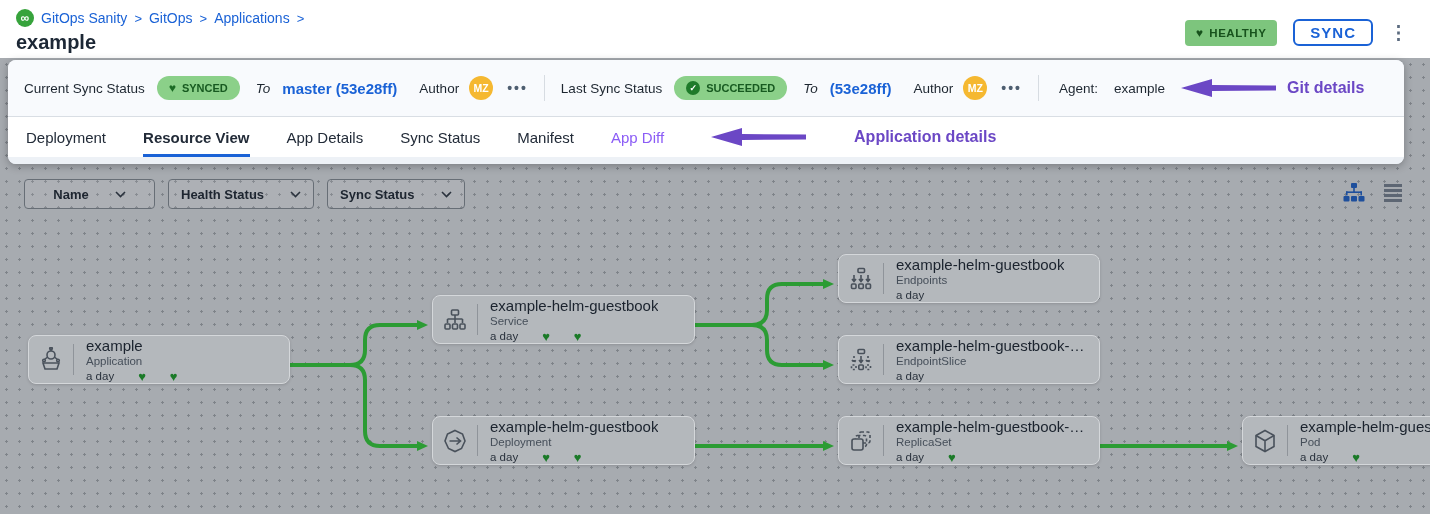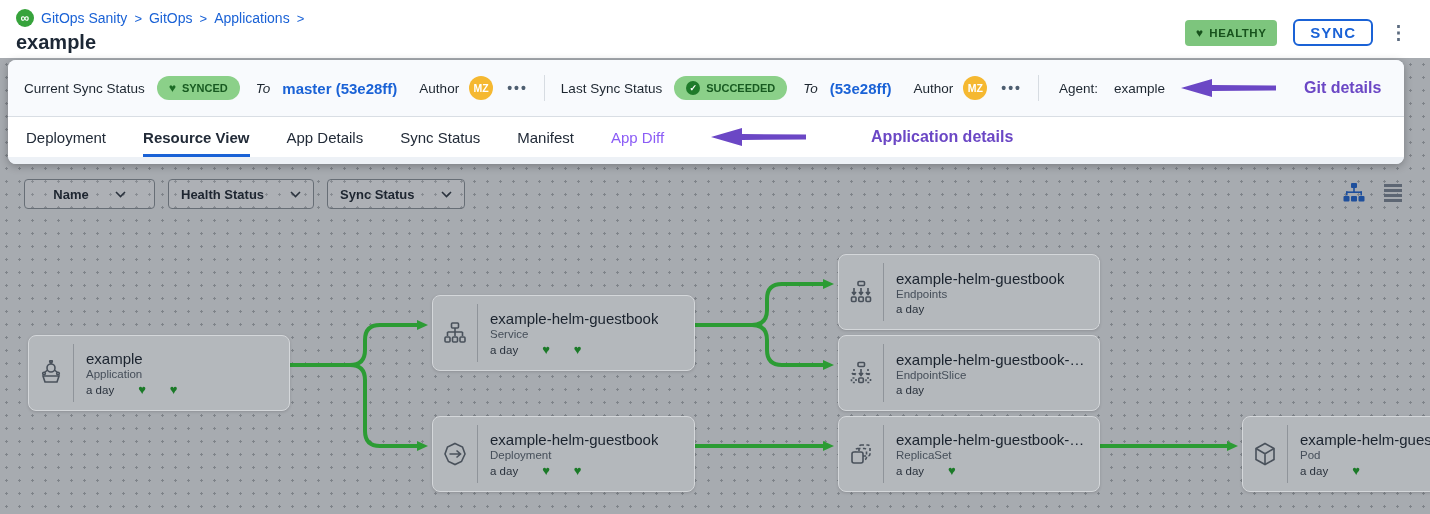--- a/index.html
+++ b/index.html
@@ -43,41 +43,41 @@
     font-size:9px; display:flex; align-items:center; justify-content:center; }
   .to-label { margin-left:16px;font-style:italic; }
   .commit { color:#1a62d6; font-size:15px; font-weight:700; margin-left:12px; cursor:pointer; }
   .author-label { margin-left:22px; }
   .avatar { width:24px; height:24px; border-radius:50%; background:#f5b831; color:#fff;
     font-size:10.5px; font-weight:700; display:flex; align-items:center; justify-content:center; margin-left:10px; }
   .dots { margin-left:14px; color:#4e5e70; font-size:14px; font-weight:700; letter-spacing:2px; cursor:pointer; }
   .vdiv { width:1px; height:26px; background:#d7dce2; margin:0 16px; }
   .agent-wrap { display:flex; gap:16px; margin-left:4px; }
   .annot-arrow { margin-left:16px; flex:none; }
-  .annot-label { color:#6b47c5; font-size:16px; font-weight:700; margin-left:28px; white-space:nowrap; }
+  .annot-label { color:#6b47c5; font-size:16px; font-weight:700; margin-left:11px; white-space:nowrap; }
 
   .tabs-row { display:flex; align-items:stretch; height:40px; padding:0 18px;
     background:#ffffff; gap:37px; }
   .tab { font-size:15px; color:#222b38; display:flex; align-items:center; cursor:pointer;
     border-bottom:3px solid transparent; padding-top:3px; }
   .tab.active { font-weight:700; border-bottom-color:#1a62d6; }
   .tab.disabled { color:#8b5cf6; }
   .panel-footer { height:7px; background:#edf1f6; }
 
   
   .filter-row { position:absolute; top:121px; left:24px; display:flex; gap:13px; }
   .filter-btn { height:30px; min-width:128px; border:1px solid #676e76; border-radius:4px;
     background:rgba(255,255,255,.07); display:flex; align-items:center; justify-content:center;
     padding:0 12px; font-size:13px; font-weight:600; color:#1d2530; cursor:pointer; gap:26px; }
   .filter-btn svg { flex:none; }
   .view-toggles { position:absolute; top:124px; right:26px; display:flex; gap:16px; align-items:center; }
   .view-toggles .vicon { cursor:pointer; }
 
   
-  .node { position:absolute; width:262px; height:76px; background:#b4b8bc;
+  .node { position:absolute; width:262px; height:49px; background:#b4b8bc;
     border:1px solid #d4d7da; border-radius:8px; display:flex; align-items:center;
     box-shadow:0 1px 3px rgba(0,0,0,.15); cursor:pointer; }
   .node-icon { width:44px; flex:none; display:flex; align-items:center; justify-content:center; }
   .node-sep { width:1px; align-self:stretch; margin:8px 0; background:#8f949a; }
   .node-body { padding:6px 12px 6px 12px; overflow:hidden; white-space:nowrap; }
   .node-title { font-size:15px; color:#1b232e; margin-bottom:1px; text-overflow:ellipsis; overflow:hidden; }
   .node-kind { font-size:11.5px; color:#454e59; }
   .node-age-row { font-size:11.5px; color:#2a323d; margin-top:3px; display:flex; align-items:center; }
   .node-age-row .hrt { color:#1b7a28; font-size:13px; margin-left:24px; line-height:1; }
 

